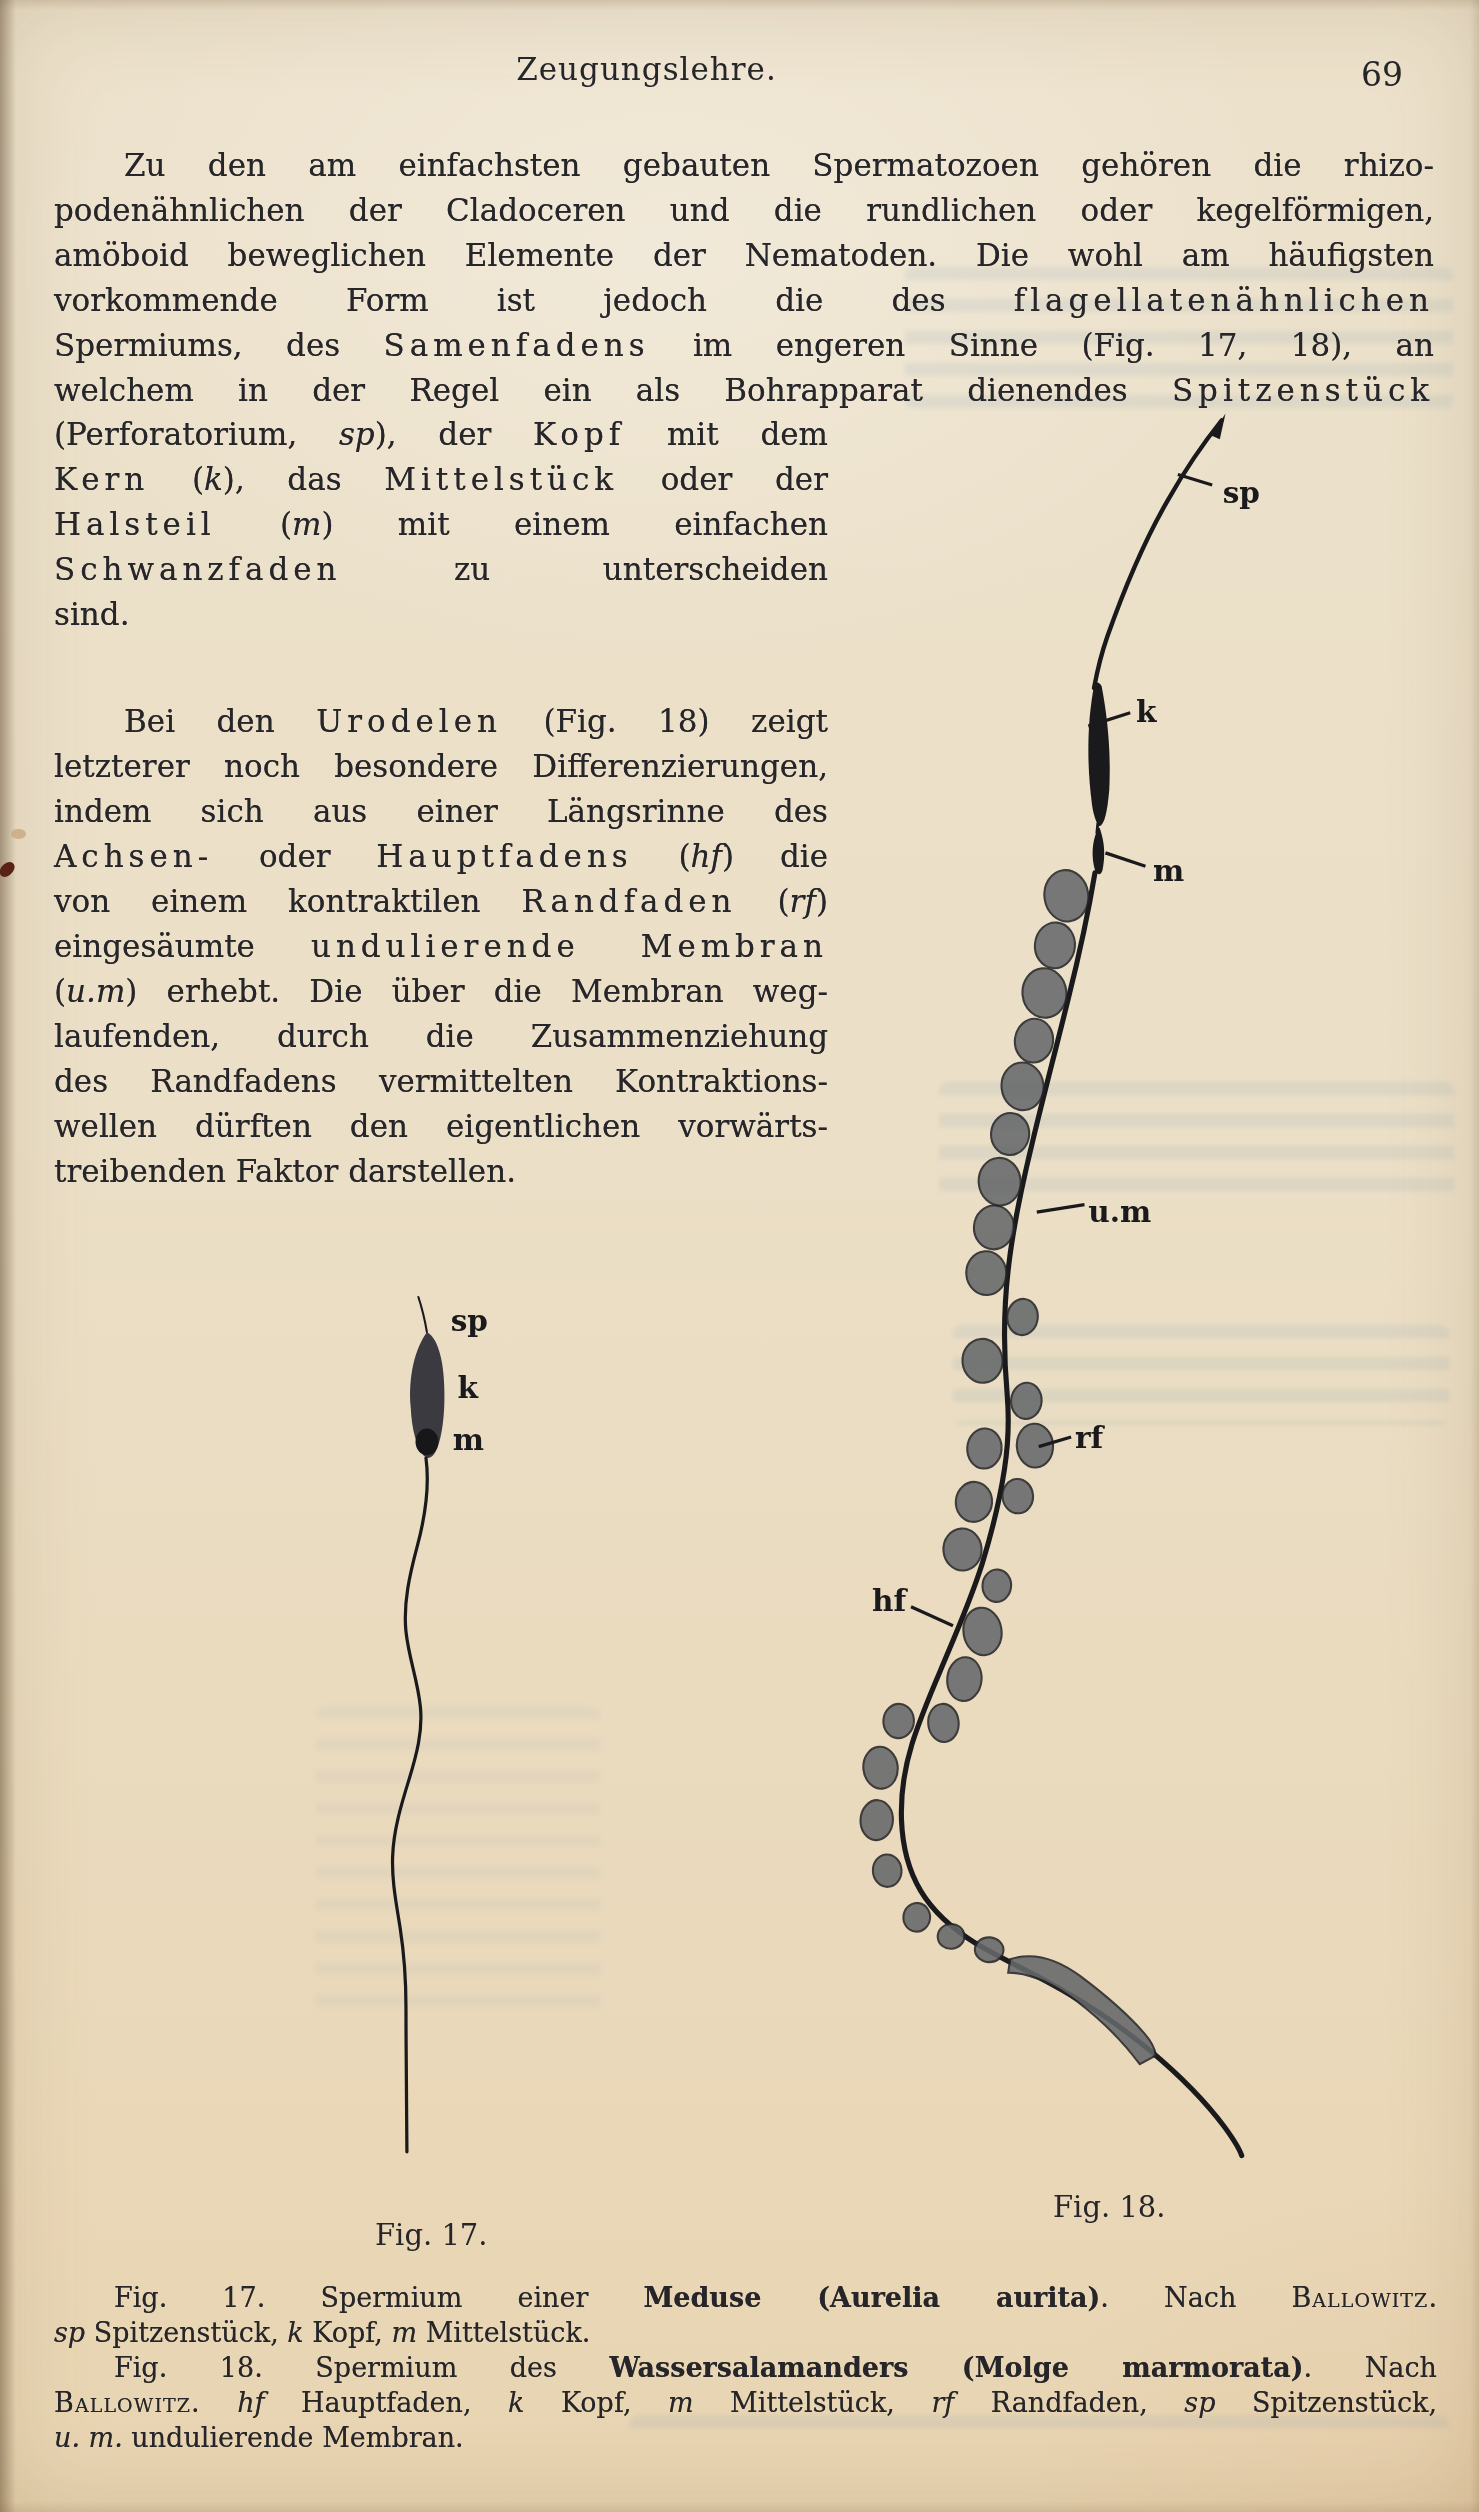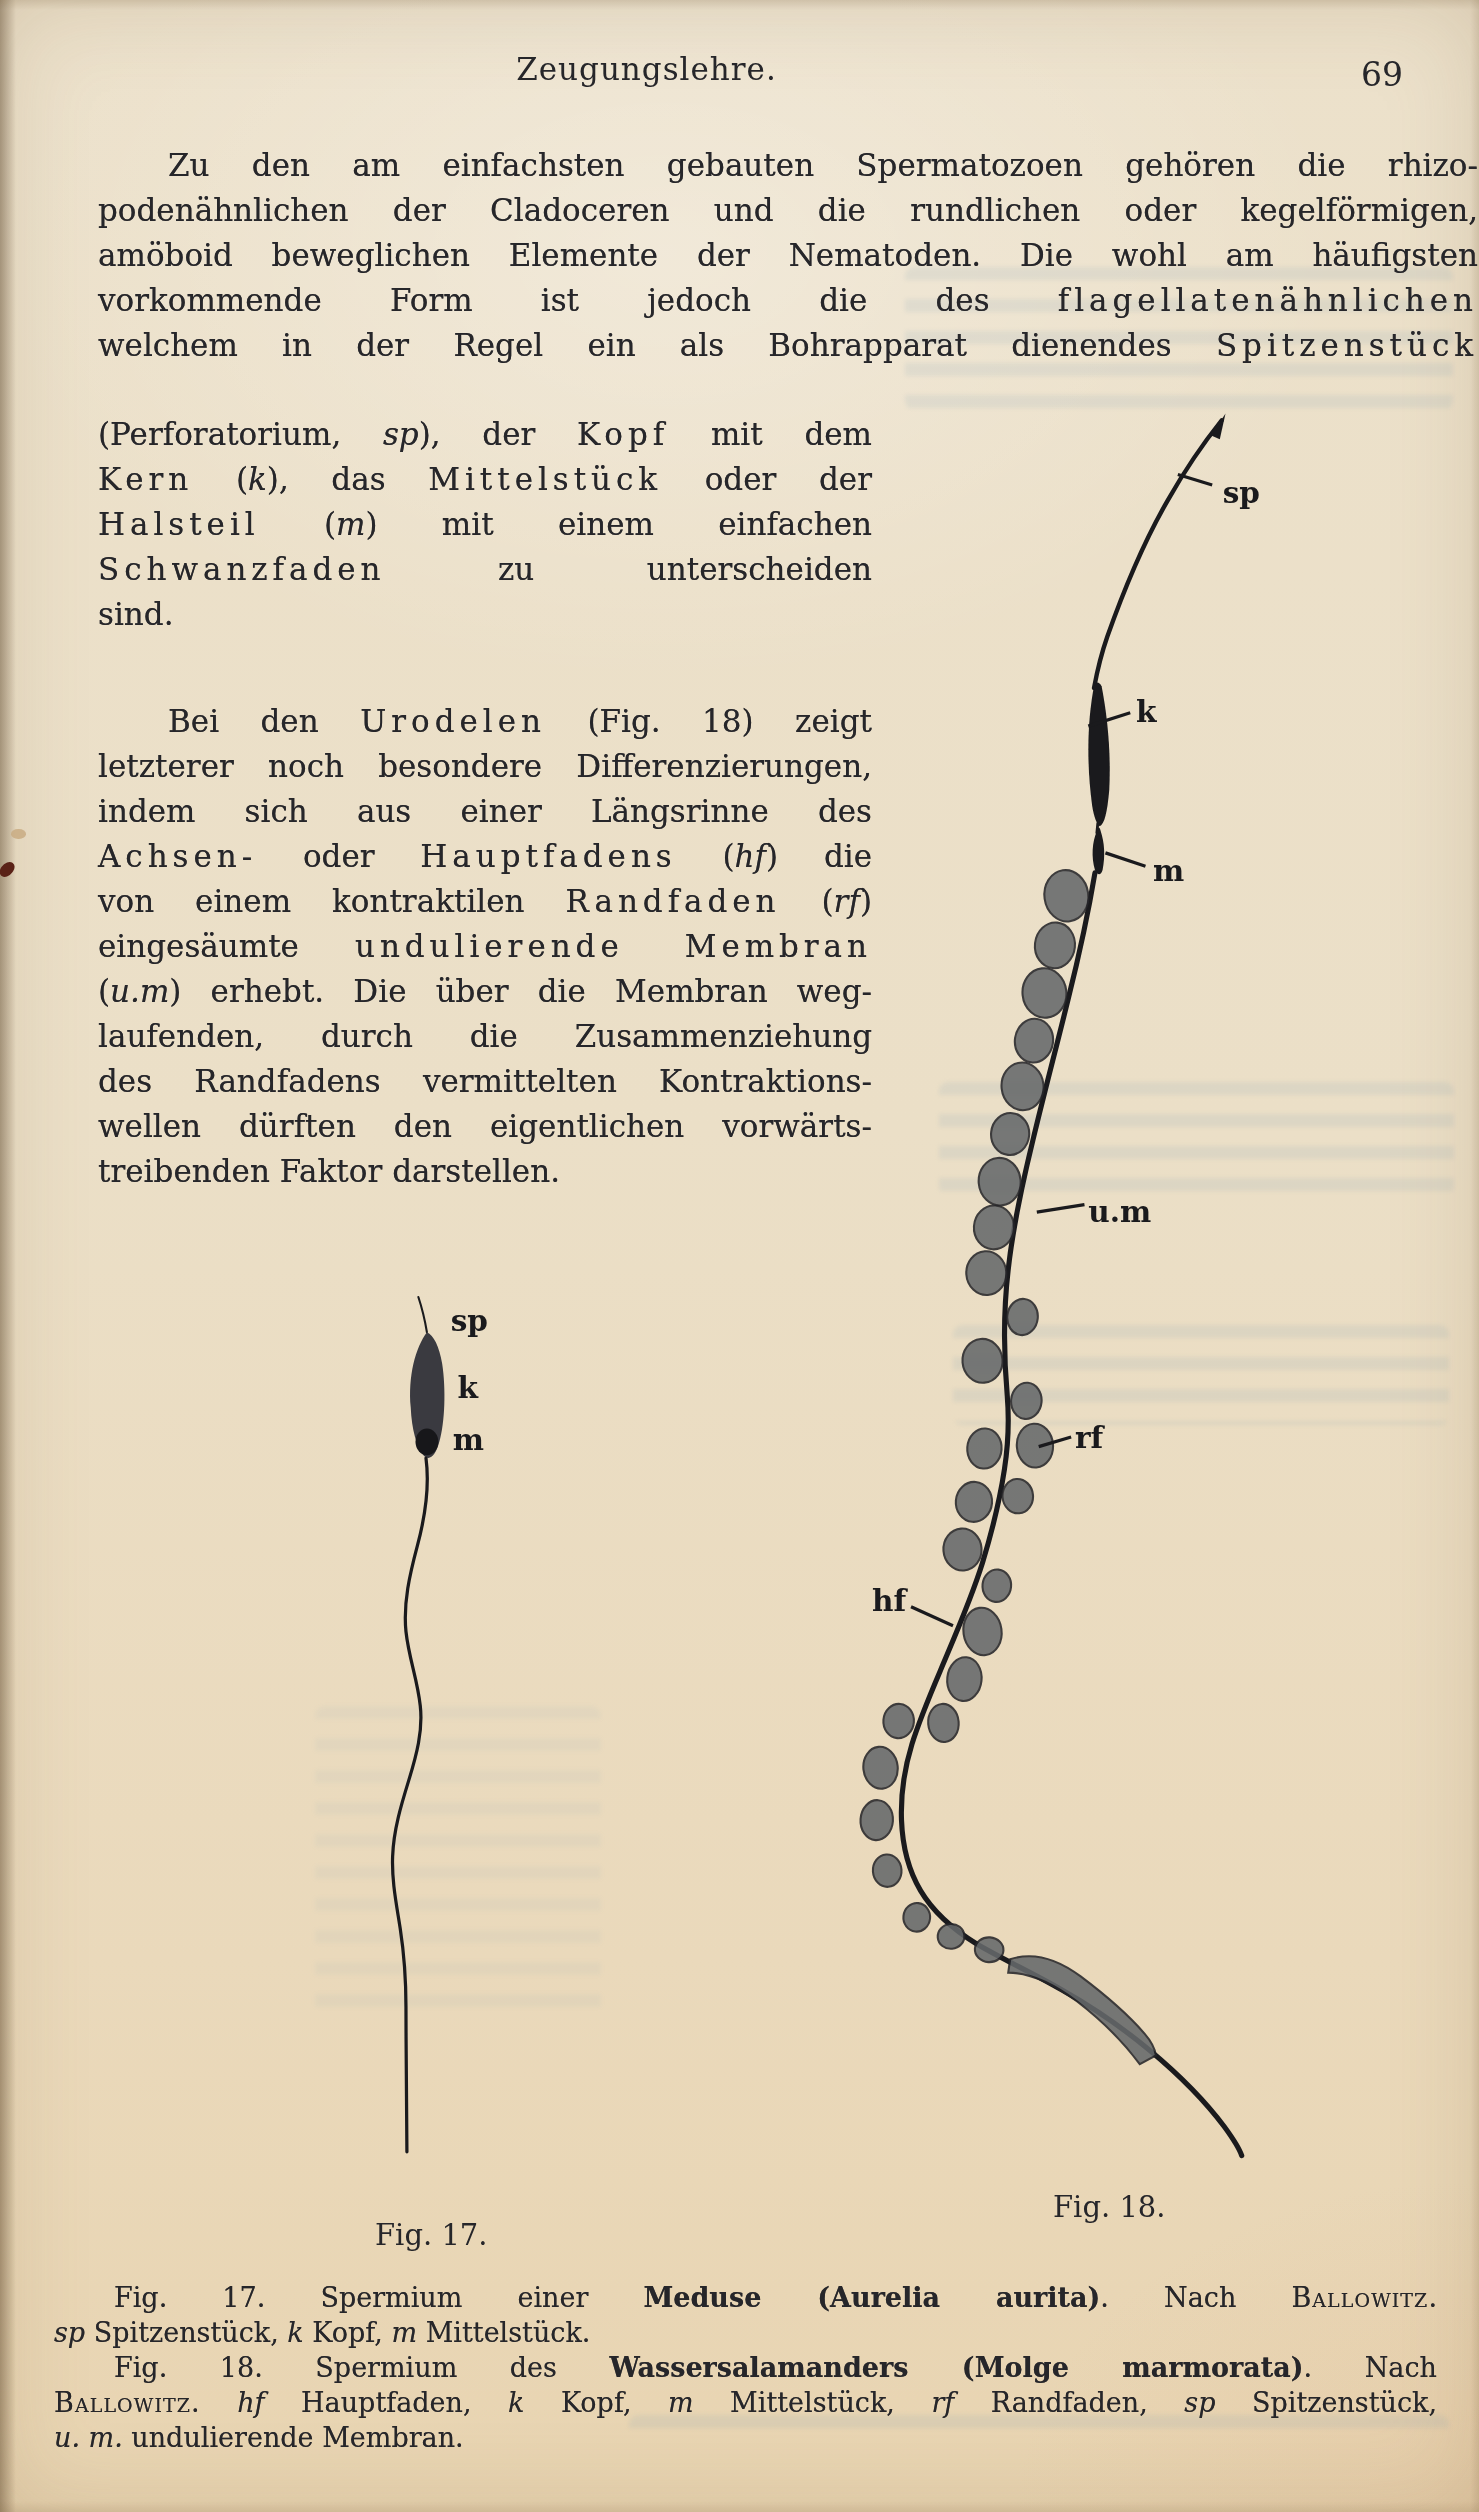--- a/index.html
+++ b/index.html
@@ -23,21 +23,21 @@
   .edge-left{left:0;top:0;bottom:0;width:16px;background:linear-gradient(90deg,rgba(80,58,32,.42),rgba(80,58,32,0));}
   .edge-top{left:0;right:0;top:0;height:9.5px;background:linear-gradient(180deg,rgba(120,95,60,.18),rgba(120,95,60,0));}
   .edge-right{right:0;top:0;bottom:0;width:9.5px;background:linear-gradient(270deg,rgba(120,95,60,.16),rgba(120,95,60,0));}
   .edge-bottom{left:0;right:0;bottom:0;height:11.4px;background:linear-gradient(0deg,rgba(120,95,60,.14),rgba(120,95,60,0));}
 
   .running-head{position:absolute;left:0;top:51px;width:1335px;text-align:center;}
   .head-title{display:inline-block;transform:translateX(-21px);font-size:31px;letter-spacing:1px;color:var(--ink);}
   .page-number{position:absolute;left:1361px;top:55px;font-size:33px;color:var(--ink);}
 
   .para{position:absolute;font-size:31px;line-height:45px;color:var(--ink);
-        text-shadow:0 0 0.6px rgba(30,30,35,.65);margin-left:44px;}
+        text-shadow:0 0 0.6px rgba(30,30,35,.65);}
   .p1wide{left:54px;top:143px;width:1380px;}
   .p1narrow{left:54px;top:412px;width:774px;}
   .p2{left:54px;top:699px;width:774px;}
 
   .line{text-align:justify;text-align-last:justify;white-space:normal;}
   .line.last{text-align-last:left;}
   .line.ind{text-indent:70px;}
   .gsp{letter-spacing:.16em;}
   .ita{font-style:italic;}
   .bld{font-weight:700;}
@@ -93,20 +93,21 @@
   <div class="running-head">
     <span class="head-title">Zeugungslehre.</span>
   </div>
   <div class="page-number">69</div>
 
   <div class="para p1wide">
       <div class="line ind"><span>Zu den am einfachsten gebauten Spermatozoen gehören die rhizo-</span></div>
       <div class="line"><span>podenähnlichen der Cladoceren und die rundlichen oder kegelförmigen,</span></div>
       <div class="line"><span>amöboid beweglichen Elemente der Nematoden. Die wohl am häufigsten</span></div>
       <div class="line"><span>vorkommende Form ist jedoch die des </span><span class="gsp">flagellatenähnlichen</span></div>
+      <div class="line"><span>Spermiums, des </span><span class="gsp">Samenfadens</span><span> im engeren Sinne (Fig. 17, 18), an</span></div>
       <div class="line"><span>welchem in der Regel ein als Bohrapparat dienendes </span><span class="gsp">Spitzenstück</span></div>
     </div>
   <div class="para p1narrow">
       <div class="line"><span>(Perforatorium, </span><span class="ita">sp</span><span>), der </span><span class="gsp">Kopf</span><span> mit dem</span></div>
       <div class="line"><span class="gsp">Kern</span><span> (</span><span class="ita">k</span><span>), das </span><span class="gsp">Mittelstück</span><span> oder der</span></div>
       <div class="line"><span class="gsp">Halsteil</span><span> (</span><span class="ita">m</span><span>) mit einem einfachen</span></div>
       <div class="line"><span class="gsp">Schwanzfaden</span><span> zu unterscheiden</span></div>
       <div class="line last"><span>sind.</span></div>
     </div>
   <div class="para p2">

